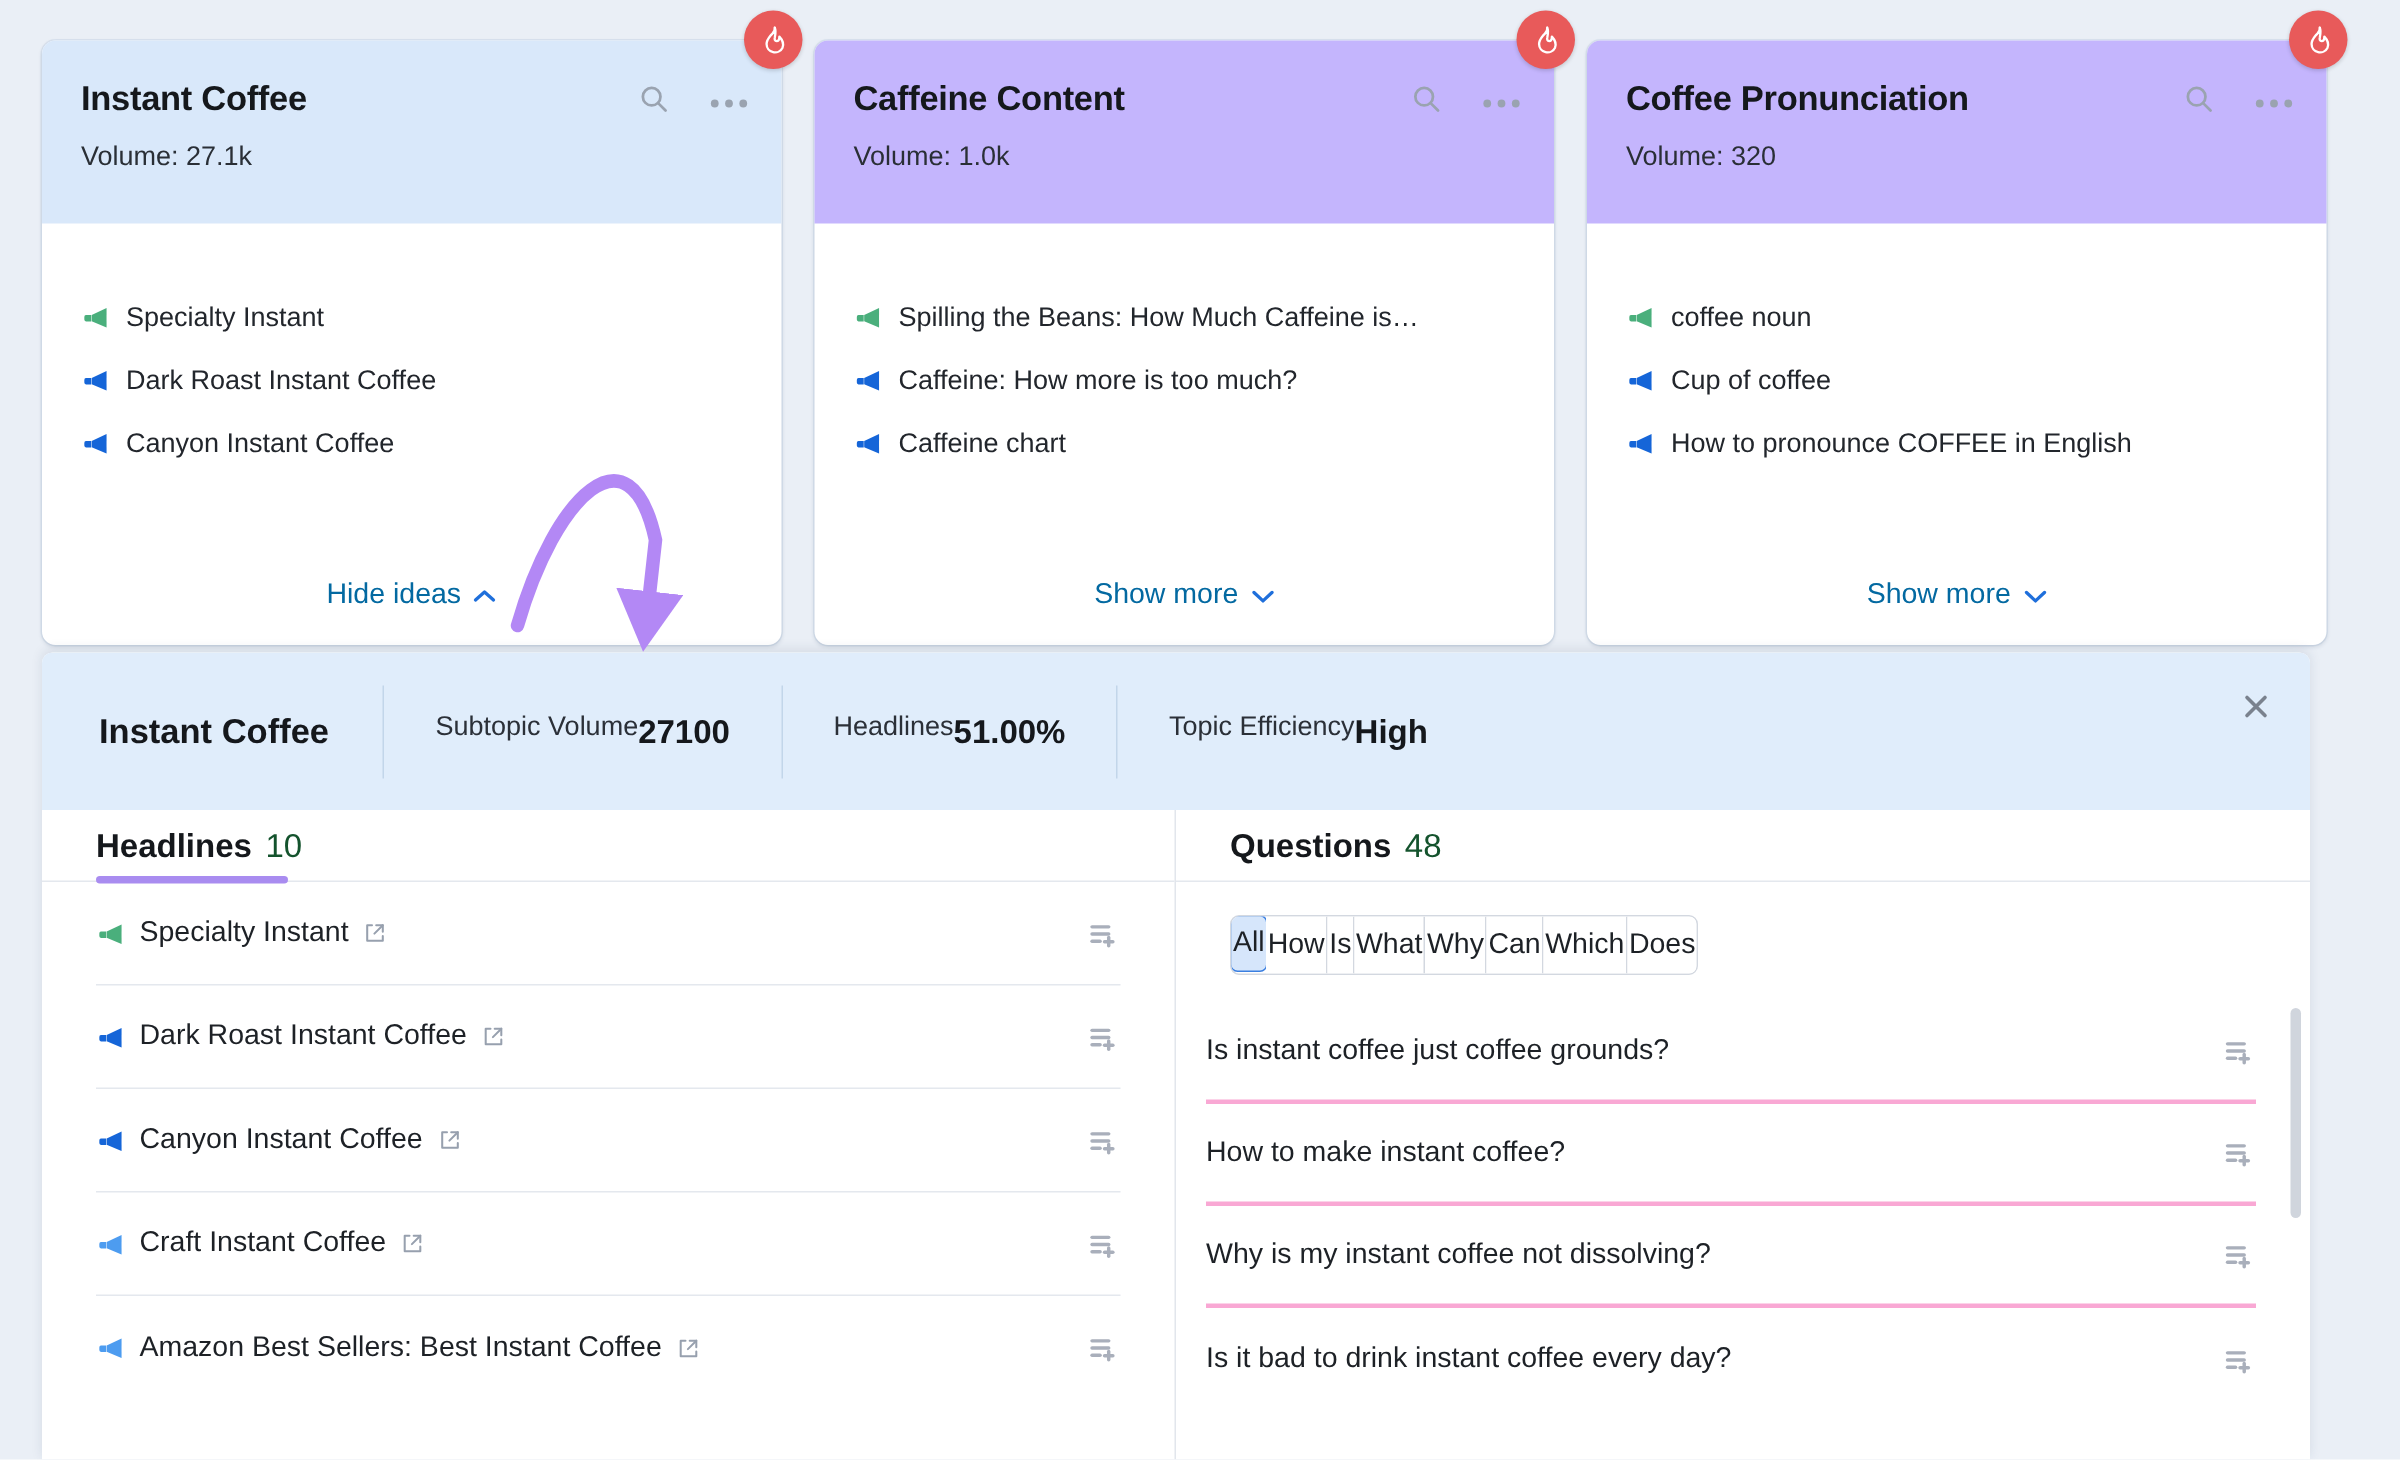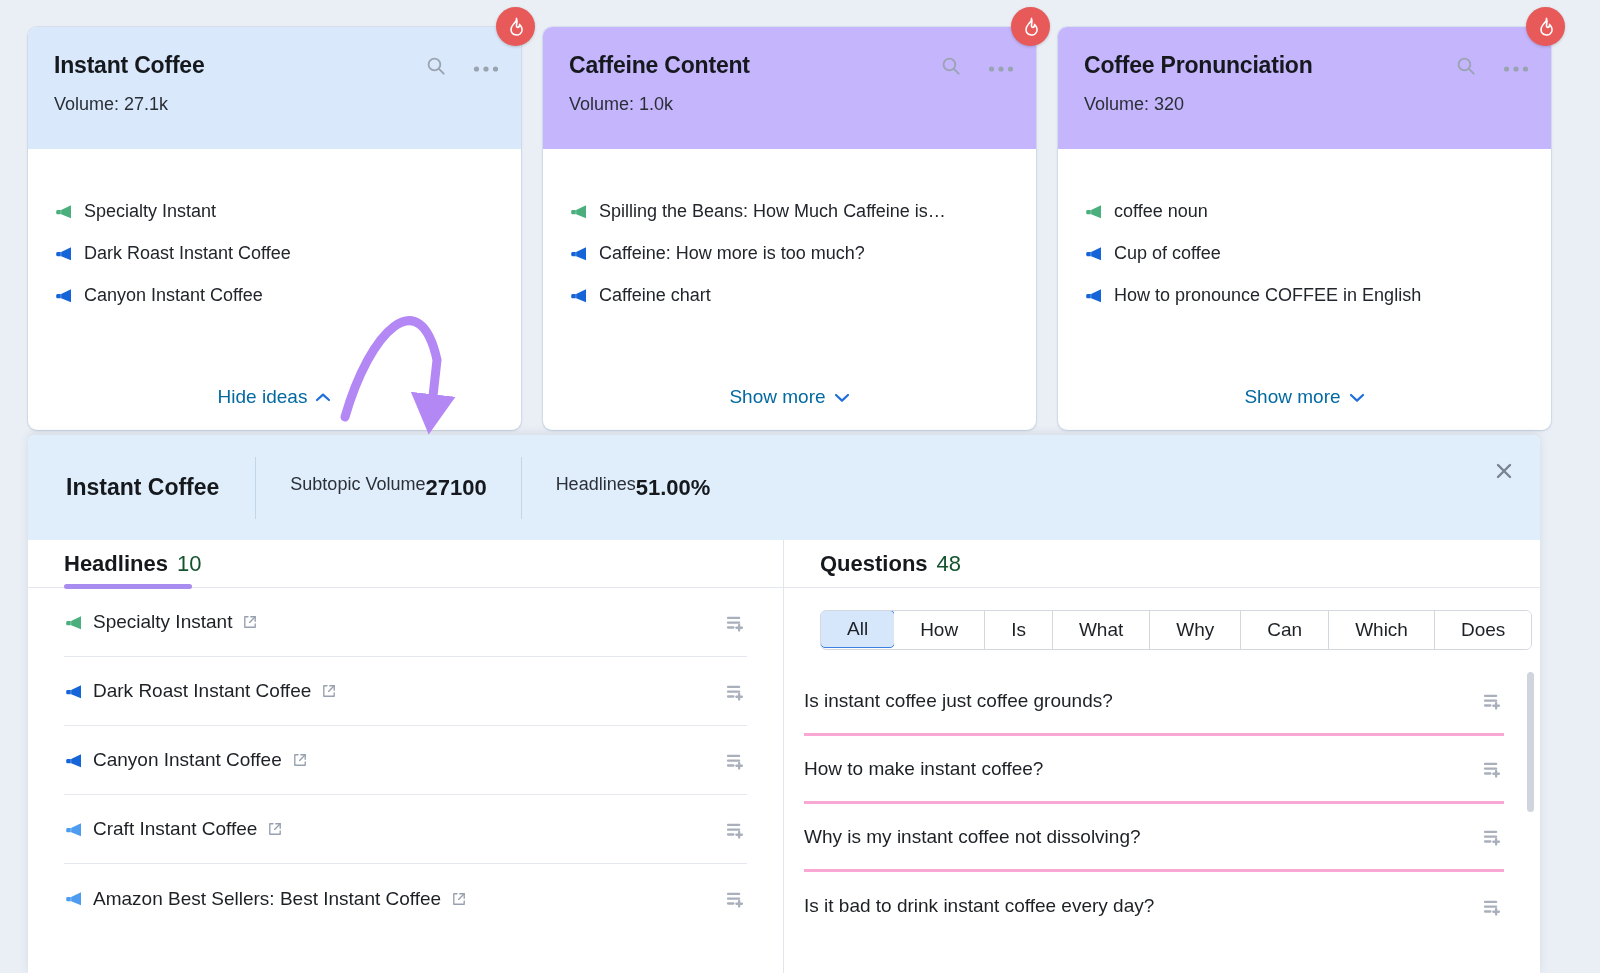--- a/index.html
+++ b/index.html
@@ -207,21 +207,21 @@
     padding: 22px 0 18px 36px;
   }
   .seg {
     display: inline-flex;
     border: 1px solid #d3d8e0;
     border-radius: 6px;
     overflow: hidden;
     background: #fff;
   }
   .seg-btn {
-    padding: 0 26px;
+    padding: 0 1px;
     height: 38px;
     display: flex;
     align-items: center;
     font-size: 19px;
     color: #1d2126;
     border-right: 1px solid #d3d8e0;
     cursor: pointer;
     background: #fff;
   }
   .seg-btn:last-child { border-right: none; }
@@ -452,20 +452,24 @@
     <div class="dh-topic">Instant Coffee</div>
     <div id="metrics" style="display:flex;">
         <div class="dh-metric">
           <span class="dh-label">Subtopic Volume</span>
           <span class="dh-value">27100</span>
         </div>
         <div class="dh-metric">
           <span class="dh-label">Headlines</span>
           <span class="dh-value">51.00%</span>
         </div>
+        <div class="dh-metric">
+          <span class="dh-label">Topic Efficiency</span>
+          <span class="dh-value">High</span>
+        </div>
       </div>
     <span class="detail-close">
       <svg width="20" height="20" viewBox="0 0 20 20">
           <path d="M4 4 L16 16 M16 4 L4 16" stroke="#7a828e" stroke-width="2.4" stroke-linecap="round" fill="none"></path>
         </svg>
     </span>
   </div>
 
   <div class="detail-cols">
 

